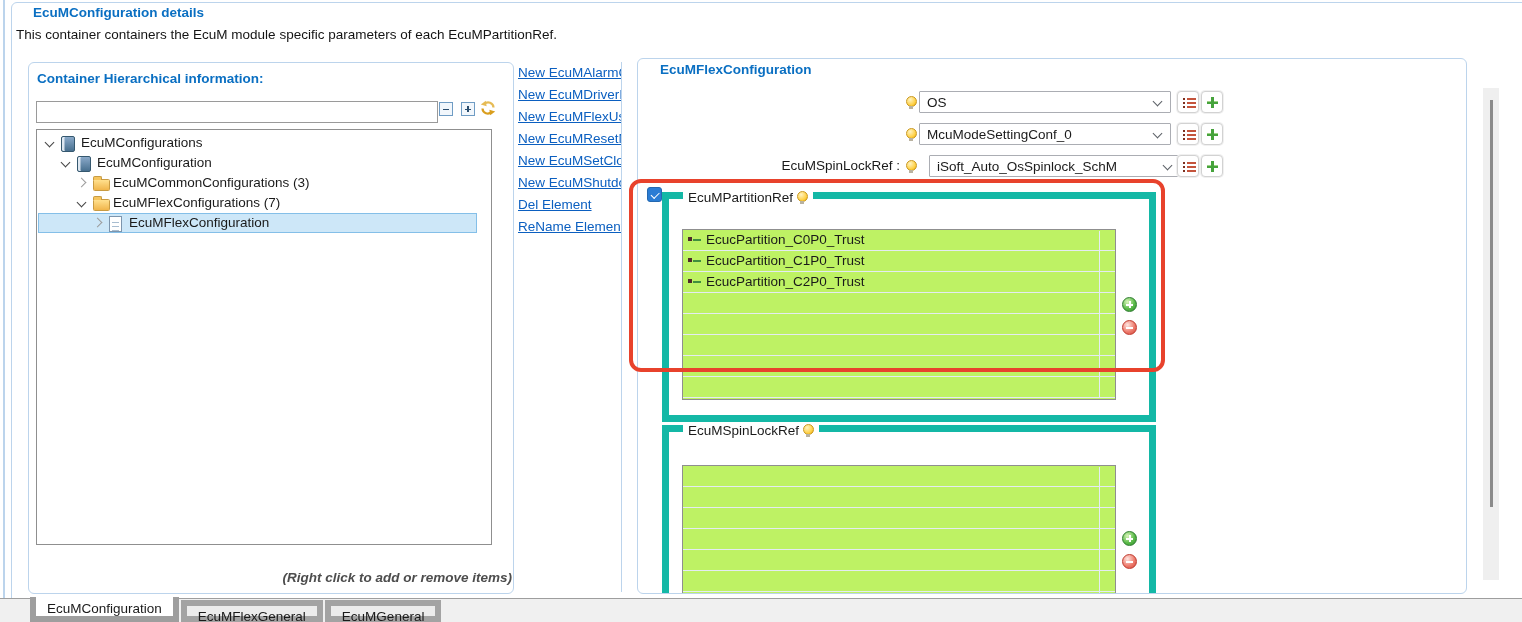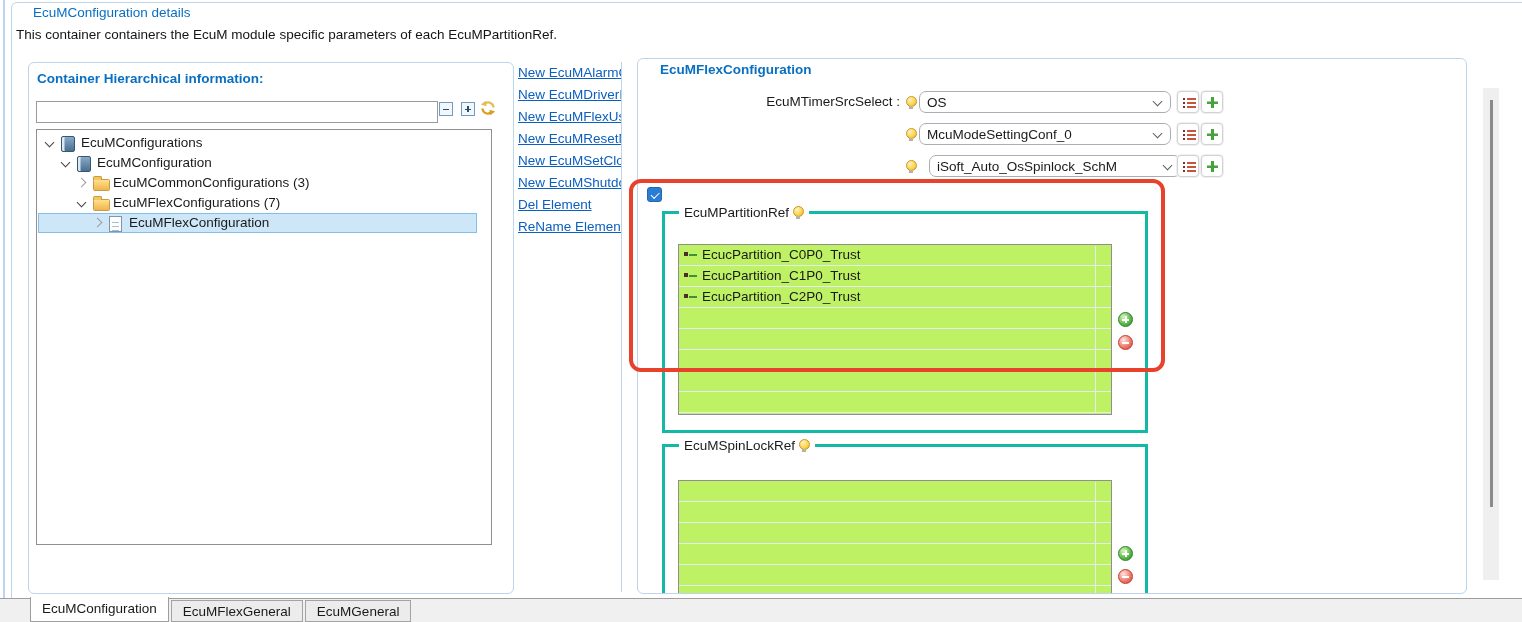--- a/index.html
+++ b/index.html
@@ -3,21 +3,21 @@
 <meta charset="utf-8">
 <style>
   html,body{margin:0;padding:0;background:#fff;}
   .canvas{position:relative;width:1522px;height:622px;overflow:hidden;background:#fff;
           font-family:"Liberation Sans",sans-serif;font-size:13.5px;color:#1a1a1a;}
   .abs{position:absolute;}
 
   
   .left-edge-line{left:3px;top:0;width:2px;height:599px;background:#bcd4ec;}
   .outer-box{left:11px;top:2px;width:1516px;height:660px;border:1px solid #bcd4ec;border-radius:6px;}
-  .page-title{left:33px;top:5px;color:#0a6fc2;font-weight:normal;}
+  .page-title{left:33px;top:5px;color:#0a6fc2;font-weight:bold;}
   .page-desc{left:16px;top:27px;color:#141414;}
 
   
   .left-panel{left:28px;top:62px;width:484px;height:530px;border:1px solid #bcd4ec;border-radius:6px;}
   .panel-title{left:8px;top:8px;color:#0a6fc2;font-weight:bold;}
   .search-input{left:7px;top:38px;width:392px;height:18px;border:1px solid #9a9a9a;background:#fff;
                 font-family:"Liberation Sans",sans-serif;font-size:13px;padding:1px 4px;outline:none;}
   .sq-btn{width:14px;height:14px;background:#f2f7fc;border:1px solid #6f9cc4;box-sizing:border-box;}
   .sq-btn::before{content:"";position:absolute;right:-3px;top:-3px;width:13px;height:13px;
                   border:1px solid #b5cce2;background:#fff;z-index:-1;}
@@ -47,33 +47,33 @@
   .action-link{display:block;height:22px;line-height:20px;color:#0b5fc0;text-decoration:underline;white-space:nowrap;cursor:pointer;}
   .vsep{left:621px;top:62px;width:1px;height:530px;background:#bcd4ec;}
 
   
   .right-panel{left:637px;top:58px;width:828px;height:534px;border:1px solid #bcd4ec;border-radius:6px;overflow:hidden;}
   .details-title{left:22px;top:3px;color:#0a6fc2;font-weight:bold;}
   .f-label{position:absolute;left:0;width:262px;height:22px;line-height:22px;text-align:right;white-space:nowrap;}
   .bulb{position:absolute;width:9px;height:9px;border-radius:50%;
         background:radial-gradient(circle at 35% 30%,#fff3c2,#ffd24a 60%,#e9a800);border:1px solid #c9971f;}
   .bulb::after{content:"";position:absolute;left:2px;bottom:-3px;width:4px;height:3px;background:#b9b2a0;}
-  .combo{position:absolute;width:252px;height:22px;background:#fff;border:1px solid #abadb3;border-radius:7px;box-sizing:border-box;}
+  .combo{position:absolute;width:252px;height:22px;background:#fff;border:1px solid #abadb3;border-radius:1px;box-sizing:border-box;}
   .combo-value{position:absolute;left:7px;top:1px;line-height:19px;white-space:nowrap;}
   .combo-chev{position:absolute;right:9px;top:6px;width:6px;height:6px;border-right:1.6px solid #5c6066;border-bottom:1.6px solid #5c6066;transform:rotate(45deg);}
   .icon-btn{position:absolute;width:22px;height:22px;background:#fff;border:1px solid #d2d2d2;border-radius:4px;box-sizing:border-box;box-shadow:0 0 0 1px #f0f0f0;}
   .list-glyph{position:absolute;left:5px;top:6px;width:13px;height:10px;background-image:
       repeating-linear-gradient(to bottom,#7e2f1e 0 2px,transparent 2px 4px),
       repeating-linear-gradient(to bottom,#c4543c 0 2px,transparent 2px 4px);
       background-size:2px 10px,9px 10px;background-position:0 0,4px 0;background-repeat:no-repeat;}
   .plus-glyph{position:absolute;left:5px;top:5px;width:11px;height:11px;}
   .plus-glyph::before{content:"";position:absolute;left:0;top:4px;width:11px;height:3px;background:#46a33c;box-shadow:inset 0 1px 0 #9fd487;}
   .plus-glyph::after{content:"";position:absolute;left:4px;top:0;width:3px;height:11px;background:#46a33c;}
 
-  .group-box{position:absolute;border:3px solid #14b8a6;margin-top:19px;}
+  .group-box{position:absolute;border:7px solid #14b8a6;}
   .legend{position:absolute;top:-9px;left:14px;background:#fff;padding:0 5px;line-height:16px;white-space:nowrap;}
   .legend .bulb{position:relative;display:inline-block;top:0;margin-left:4px;}
   .listbox{position:absolute;background:#bef264;border:1px solid #8f8f8f;overflow:hidden;}
   .lb-row{height:20px;line-height:20px;border-bottom:1px solid #e4ebf3;display:flex;align-items:center;padding-left:5px;box-sizing:content-box;}
   .lb-row{height:20px;border-bottom:1px solid #e4ebf3;}
   .lb-row{box-sizing:border-box;height:21px;}
   .ref-icon{width:13px;height:9px;position:relative;margin-right:5px;flex:0 0 13px;}
   .ref-icon::before{content:"";position:absolute;left:0;top:1px;width:4px;height:4px;background:#4f2b2b;}
   .ref-icon::after{content:"";position:absolute;left:5px;top:3px;width:8px;height:2px;background:#3f8f3f;}
   .inner-vline{position:absolute;top:1px;bottom:1px;right:15px;width:1px;background:#e4ebf3;}
@@ -89,21 +89,21 @@
   
   .red-annotation{left:629px;top:179px;width:536px;height:193px;border:4px solid #e8422c;border-radius:12px;box-sizing:border-box;pointer-events:none;z-index:50;}
 
   
   .scroll-track{left:1483px;top:88px;width:16px;height:492px;background:#efefef;}
   .scroll-thumb{left:1490px;top:100px;width:3px;height:407px;background:#8b8b8b;}
 
   
   .bottom-bar{left:0;top:598px;width:1522px;height:24px;background:#f0f0f0;border-top:1px solid #9e9e9e;box-sizing:border-box;}
   .tabs{left:30px;top:597px;display:flex;align-items:flex-end;gap:2px;height:25px;z-index:5;}
-  .tab{padding:0 11px;border:1px solid #a3a3a3;background:#ececec;height:22px;line-height:21px;box-sizing:border-box;white-space:nowrap;}
+  .tab{padding:0 11px;border:6px solid #a3a3a3;background:#ececec;height:22px;line-height:21px;box-sizing:border-box;white-space:nowrap;}
   .tab.active{background:#fff;border-color:#9e9e9e;border-top:none;height:25px;line-height:23px;}
 </style>
 </head>
 <body>
 
 <div class="canvas">
 
   <div class="abs left-edge-line"></div>
   <div class="abs outer-box"></div>
 
@@ -153,38 +153,38 @@
         <span class="tree-label" style="left:75px;">EcuMFlexConfigurations (7)</span>
       </div>
       <div class="tree-row sel" style="top:83px;">
         <span class="chev closed" style="left:56px;"></span>
         <span class="doc-icon" style="left:71px;"></span>
         <span class="tree-label" style="left:91px;">EcuMFlexConfiguration</span>
       </div>
     </div>
   </div>
 
+  <div class="abs hint">(Right click to add or remove items)</div>
 
   <div class="abs links-col">
     <a class="action-link">New EcuMAlarmC</a>
     <a class="action-link">New EcuMDriverI</a>
     <a class="action-link">New EcuMFlexUs</a>
     <a class="action-link">New EcuMResetM</a>
     <a class="action-link">New EcuMSetClo</a>
     <a class="action-link">New EcuMShutdo</a>
     <a class="action-link">Del Element</a>
     <a class="action-link">ReName Element</a>
   </div>
 
   <div class="abs vsep"></div>
 
   <div class="abs right-panel">
     <div class="abs details-title">EcuMFlexConfiguration</div>
 
-    <div class="f-label" style="top:32px;">EcuMTimerSrcSelect :</div>
     <span class="bulb" style="left:268px;top:37px;"></span>
     <div class="combo" style="left:281px;top:32px;">
       <span class="combo-value">OS</span>
       <span class="combo-chev"></span>
     </div>
     <div class="icon-btn" style="left:539px;top:32px;">
       <span class="list-glyph"></span>
     </div>
     <div class="icon-btn" style="left:563px;top:32px;">
       <span class="plus-glyph"></span>
@@ -195,20 +195,21 @@
       <span class="combo-value">McuModeSettingConf_0</span>
       <span class="combo-chev"></span>
     </div>
     <div class="icon-btn" style="left:539px;top:64px;">
       <span class="list-glyph"></span>
     </div>
     <div class="icon-btn" style="left:563px;top:64px;">
       <span class="plus-glyph"></span>
     </div>
 
+    <div class="f-label" style="top:96px;">EcuMSpinLockRef :</div>
     <span class="bulb" style="left:268px;top:101px;"></span>
     <div class="combo" style="left:291px;top:96px;">
       <span class="combo-value">iSoft_Auto_OsSpinlock_SchM</span>
       <span class="combo-chev"></span>
     </div>
     <div class="icon-btn" style="left:539px;top:96px;">
       <span class="list-glyph"></span>
     </div>
     <div class="icon-btn" style="left:563px;top:96px;">
       <span class="plus-glyph"></span>

